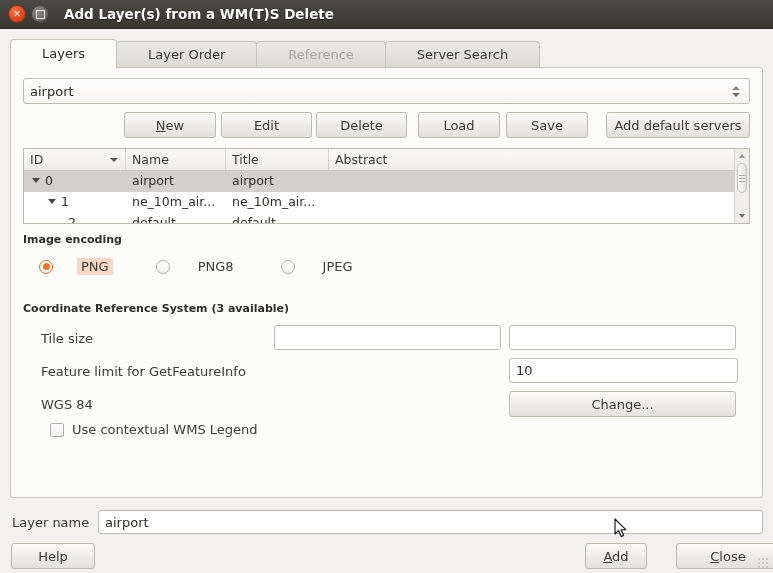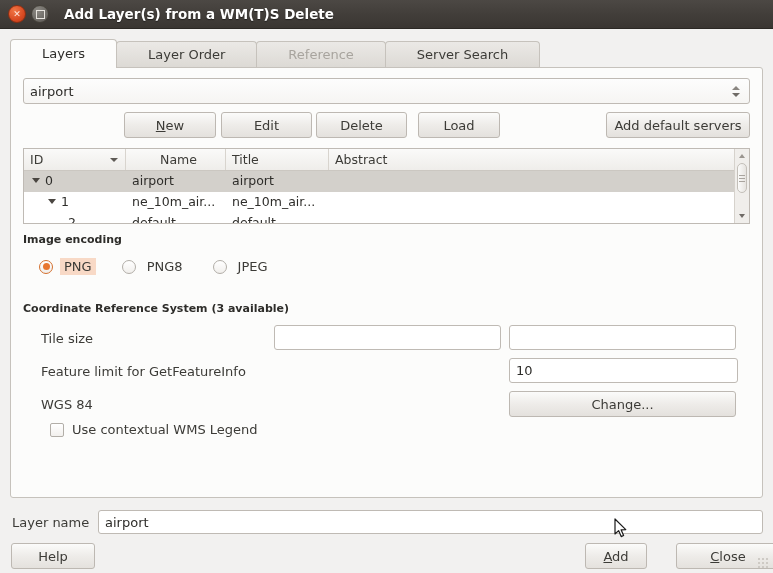--- a/index.html
+++ b/index.html
@@ -447,30 +447,31 @@
 
     <div class="btnrow">
 
       <button class="btn" style="left:101px;width:92px;">
           <span><span class="u">N</span><span>ew</span></span>
         </button>
 
       <button class="btn" style="left:198px;width:91px;">Edit</button>
       <button class="btn" style="left:293px;width:91px;">Delete</button>
       <button class="btn" style="left:395px;width:82px;">Load</button>
+      <button class="btn" style="left:483px;width:82px;">Save</button>
       <button class="btn" style="left:583px;width:144px;">Add default servers</button>
     </div>
 
     <div class="treewrap">
       <div class="theadrow">
         <div class="th" style="width:102px;">
           <span>ID</span>
           <span class="sort"></span>
         </div>
-        <div class="th" style="width:100px;text-align:center;">Name</div>
+        <div class="th" style="width:100px;">Name</div>
         <div class="th" style="width:103px;">Title</div>
         <div class="th" style="width:407px;border-right:none;">Abstract</div>
       </div>
 
       <div class="trow sel">
         <div class="td" style="width:102px;padding-left:8px;">
           <span class="tri"></span><span>0</span>
         </div>
         <div class="td" style="width:100px;">airport</div>
         <div class="td" style="width:103px;">airport</div>
@@ -496,21 +497,21 @@
       <div class="scroll-v">
         <div class="sb-arrow up"></div>
         <div class="sb-thumb">
             <span class="sb-grip"></span>
           </div>
         <div class="sb-arrow dn" style="position:absolute;bottom:0;left:0;"></div>
       </div>
     </div>
 
     <div class="sec-title" style="left:12px;top:165px;">Image encoding</div>
-    <div class="radio-row" style="left:28px;top:190px;">
+    <div class="radio-row" style="left:28px;top:190px;gap:17px;">
       <span class="radio on"></span>
       <span class="rlabel focus">PNG</span>
       <span class="radio"></span>
       <span class="rlabel">PNG8</span>
       <span class="radio"></span>
       <span class="rlabel">JPEG</span>
     </div>
 
     <div class="sec-title" style="left:12px;top:234px;">Coordinate Reference System (3 available)</div>
 

